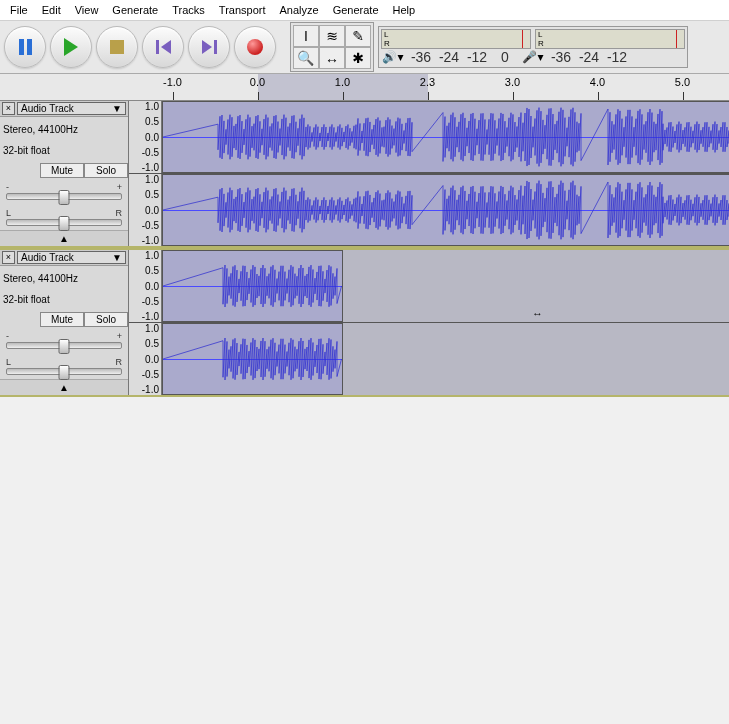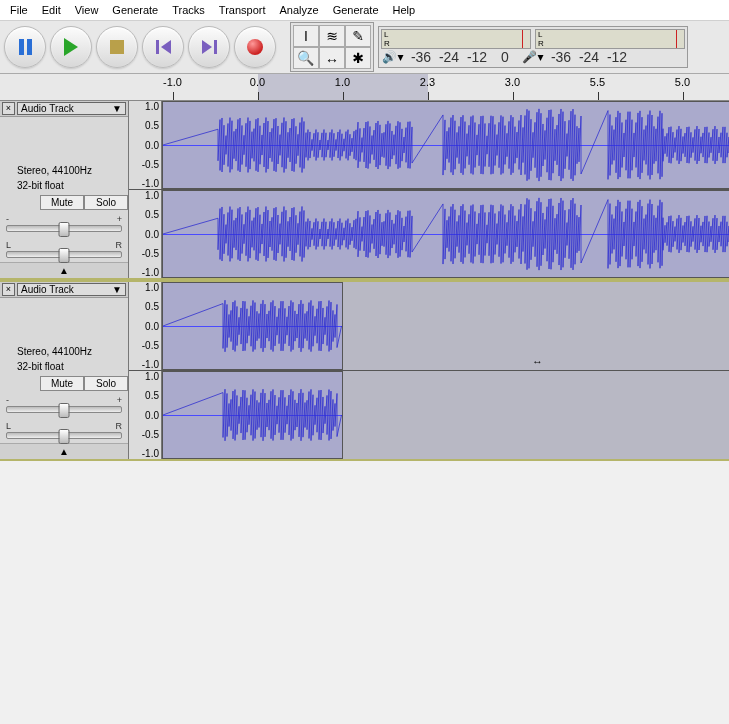--- a/index.html
+++ b/index.html
@@ -37,21 +37,21 @@
 .tl-sel{position:absolute;top:0;bottom:0;background:#c2c2d0;}
 .tl-tick{position:absolute;bottom:0;width:1px;height:8px;background:#333;}
 .tl-label{position:absolute;top:2px;font-size:11px;transform:translateX(-50%);}
 
 .track{display:flex;border-top:2px solid #b5b56a;border-bottom:2px solid #b5b56a;}
 .track:first-of-type{border-top:none;}
 .tpanel{width:128px;background:#d9d9d9;border-right:1px solid #777;font-size:10px;display:flex;flex-direction:column;}
 .tp-head{display:flex;align-items:center;background:#ccc;border-bottom:1px solid #999;padding:1px 2px;gap:2px;}
 .tp-close{width:11px;height:11px;border:1px solid #666;display:flex;align-items:center;justify-content:center;font-size:9px;line-height:1;background:#ddd;}
 .tp-menu{flex:1;border:1px solid #666;background:#ddd;display:flex;align-items:center;justify-content:space-between;padding:0 3px;}
-.tp-info{padding:2px 17px;line-height:15px;margin-top:44px;}
+.tp-info{padding:2px 3px;line-height:21px;}
 .tp-btns{display:flex;margin-left:40px;} .tp-btns button{flex:1;font-size:10px;padding:1px 2px;border:1px solid #888;background:#eee;}
 .tp-slider{padding:4px 6px;}
 .tp-slabel{display:flex;justify-content:space-between;font-size:9px;color:#333;}
 .tp-srail{height:5px;background:linear-gradient(#bbb,#eee);border:1px solid #888;border-radius:2px;position:relative;margin-top:1px;}
 .tp-sthumb{position:absolute;top:-4px;left:50%;width:9px;height:13px;transform:translateX(-50%);background:linear-gradient(#fff,#bbb);border:1px solid #666;border-radius:2px;}
 .tp-collapse{margin-top:auto;text-align:center;border-top:1px solid #aaa;background:#d0d0d0;padding:2px 0;}
 
 .channels{flex:1;display:flex;flex-direction:column;}
 .wave{flex:1;position:relative;background:#b8b8c4;border-bottom:1px solid #555;display:flex;}
 .wave:last-child{border-bottom:none;}
@@ -157,21 +157,21 @@
       <div class="tl-label" style="left: 42.5px;">-1.0</div>
       <div class="tl-tick" style="left: 127.5px;"></div>
       <div class="tl-label" style="left: 127.5px;">0.0</div>
       <div class="tl-tick" style="left: 212.5px;"></div>
       <div class="tl-label" style="left: 212.5px;">1.0</div>
       <div class="tl-tick" style="left: 297.5px;"></div>
       <div class="tl-label" style="left: 297.5px;">2.3</div>
       <div class="tl-tick" style="left: 382.5px;"></div>
       <div class="tl-label" style="left: 382.5px;">3.0</div>
       <div class="tl-tick" style="left: 467.5px;"></div>
-      <div class="tl-label" style="left: 467.5px;">5.5</div>
+      <div class="tl-label" style="left: 467.5px;">4.0</div>
       <div class="tl-tick" style="left: 552.5px;"></div>
       <div class="tl-label" style="left: 552.5px;">5.0</div>
     </div>
 </div>
 
 <div id="tracks">
     <div class="track">
       <div class="tpanel">
         <div class="tp-head">
           <div class="tp-close">×</div>

